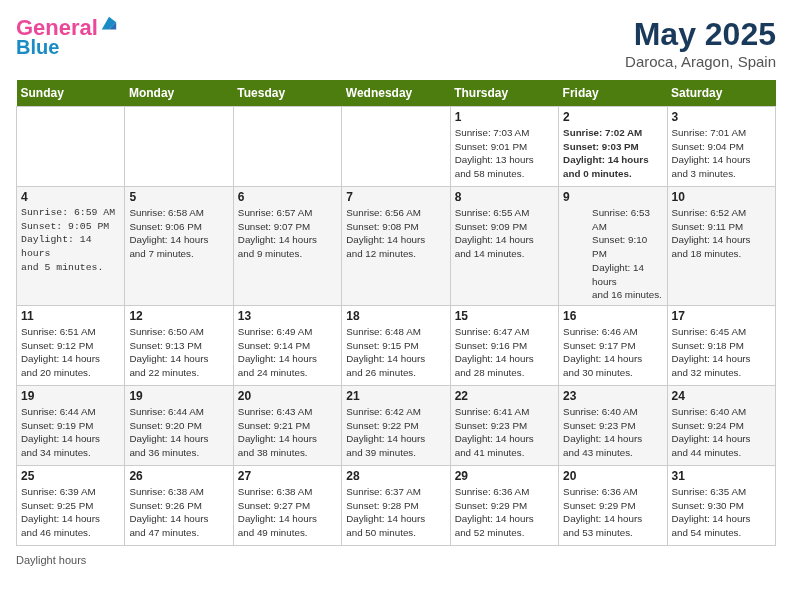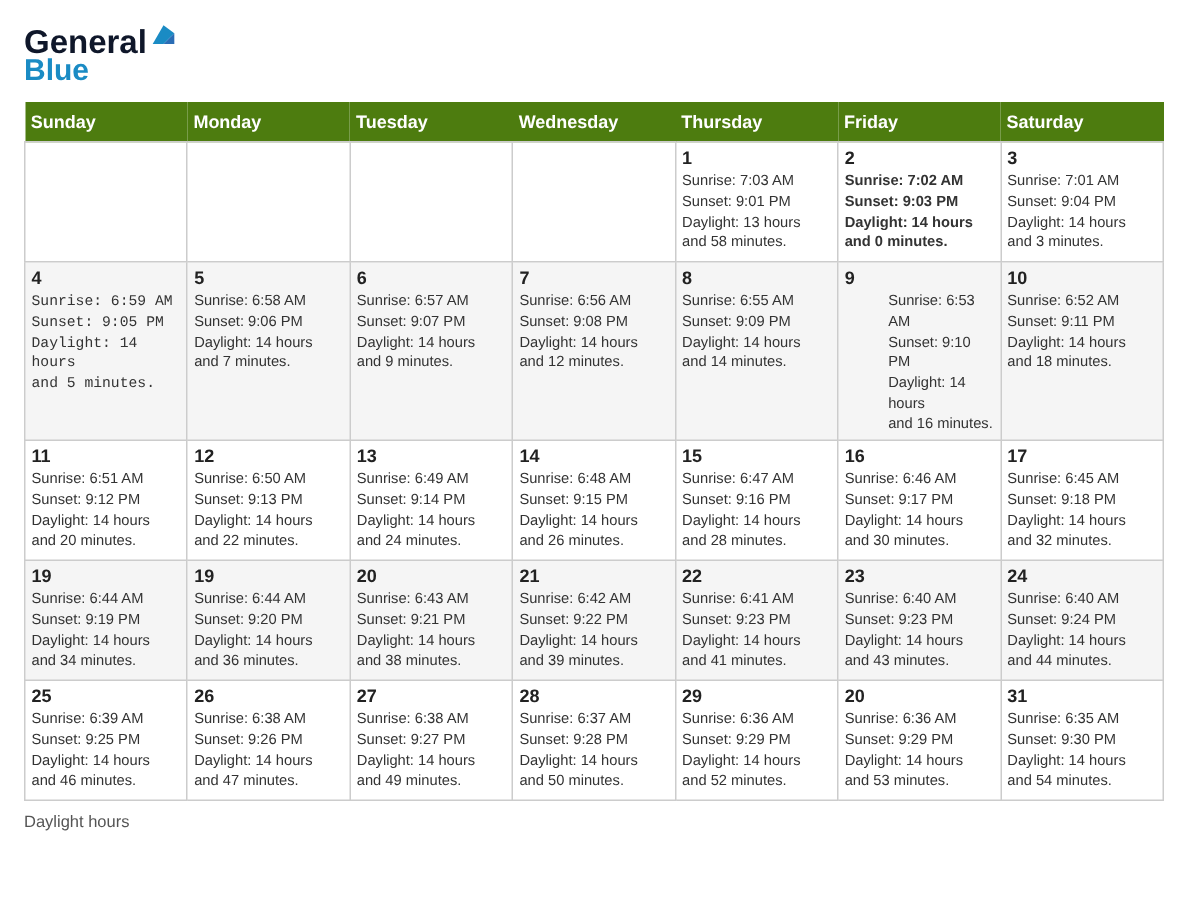--- a/index.html
+++ b/index.html
@@ -20,21 +20,21 @@
       display: flex;
       align-items: center;
     }
     .logo-text {
       font-size: 22px;
       font-weight: bold;
       color: #1a3a5c;
       line-height: 1.1;
     }
     .logo-text span {
-      color: #0f172a;
+      color: #ec4899;
     }
     .logo-icon {
       width: 18px;
       height: 18px;
       margin-left: 2px;
       margin-top: -8px;
     }
     .title-area {
       text-align: right;
     }
@@ -103,20 +103,24 @@
           <span>General</span>
         </span>
         <svg class="logo-icon" viewBox="0 0 20 20">
           <polygon points="2,16 10,2 18,8 10,16" fill="#1a8bc4"></polygon>
           <polygon points="10,16 18,8 18,16" fill="#2a6db5"></polygon>
         </svg>
       </div>
       <div class="logo-text" style="color:#1a8bc4; font-size:20px; margin-top:-4px;">Blue</div>
     </div>
   </div>
+  <div class="title-area">
+    <div class="month-title">May 2025</div>
+    <div class="location">Daroca, Aragon, Spain</div>
+  </div>
 </div>
 
 <table>
   <thead>
     <tr>
     <th>Sunday</th>
         <th>Monday</th>
         <th>Tuesday</th>
         <th>Wednesday</th>
         <th>Thursday</th>
@@ -219,21 +223,21 @@
 and 22 minutes.</div>
         </td>
         <td>
           <div class="day-num">13</div>
           <div class="day-info" style="white-space: pre-line;">Sunrise: 6:49 AM
 Sunset: 9:14 PM
 Daylight: 14 hours
 and 24 minutes.</div>
         </td>
         <td>
-          <div class="day-num">14</div>
+          <div class="day-num">18</div>
           <div class="day-info" style="white-space: pre-line;">Sunrise: 6:48 AM
 Sunset: 9:15 PM
 Daylight: 14 hours
 and 26 minutes.</div>
         </td>
         <td>
           <div class="day-num">15</div>
           <div class="day-info" style="white-space: pre-line;">Sunrise: 6:47 AM
 Sunset: 9:16 PM
 Daylight: 14 hours

